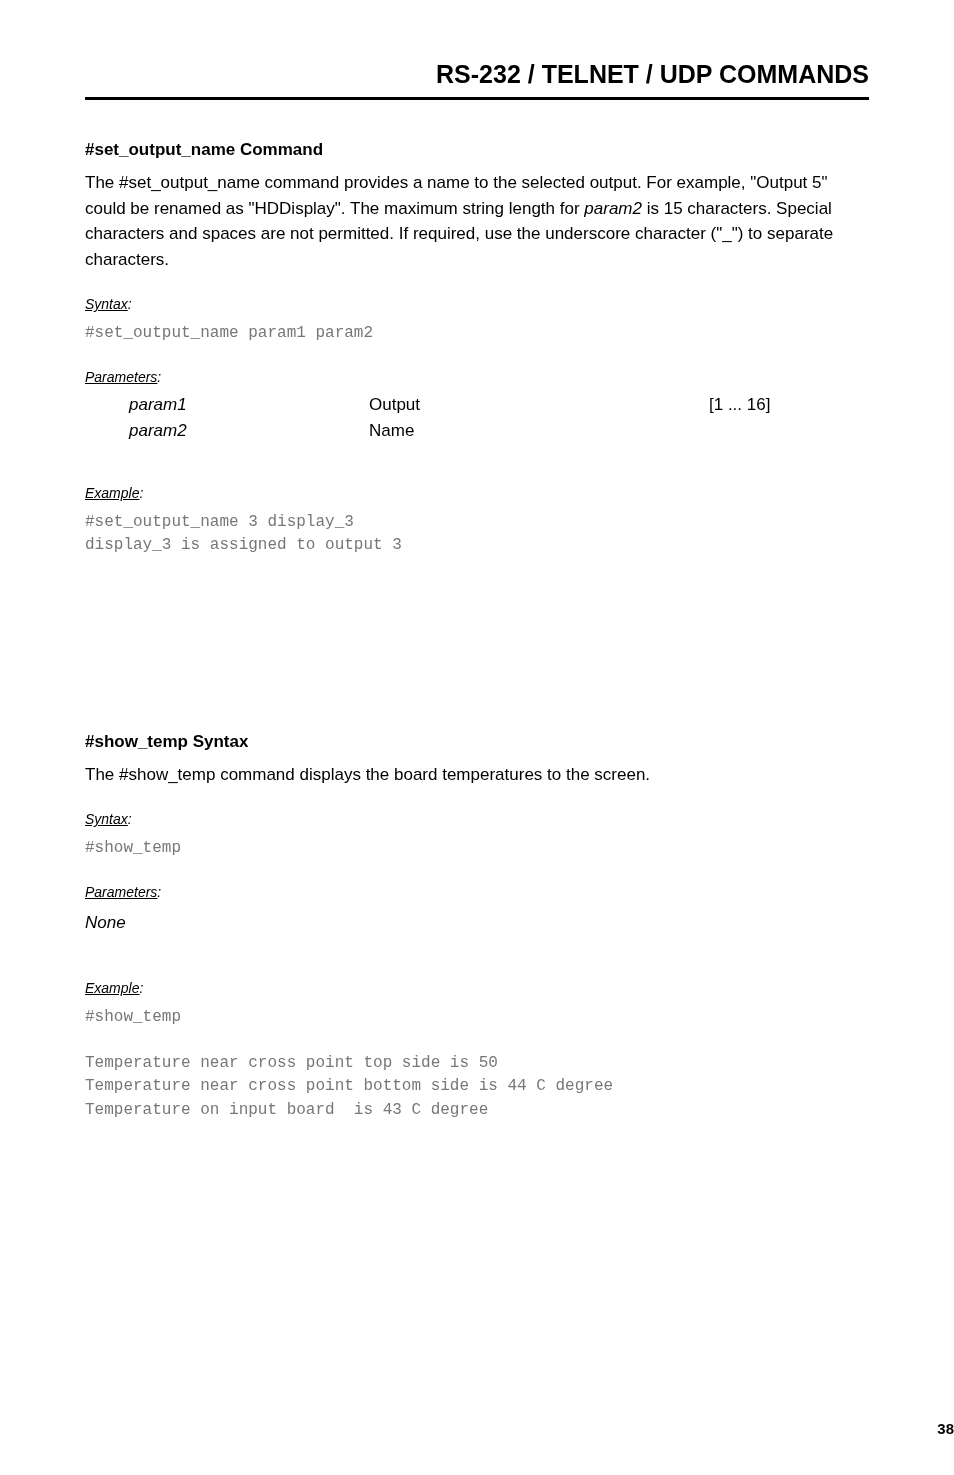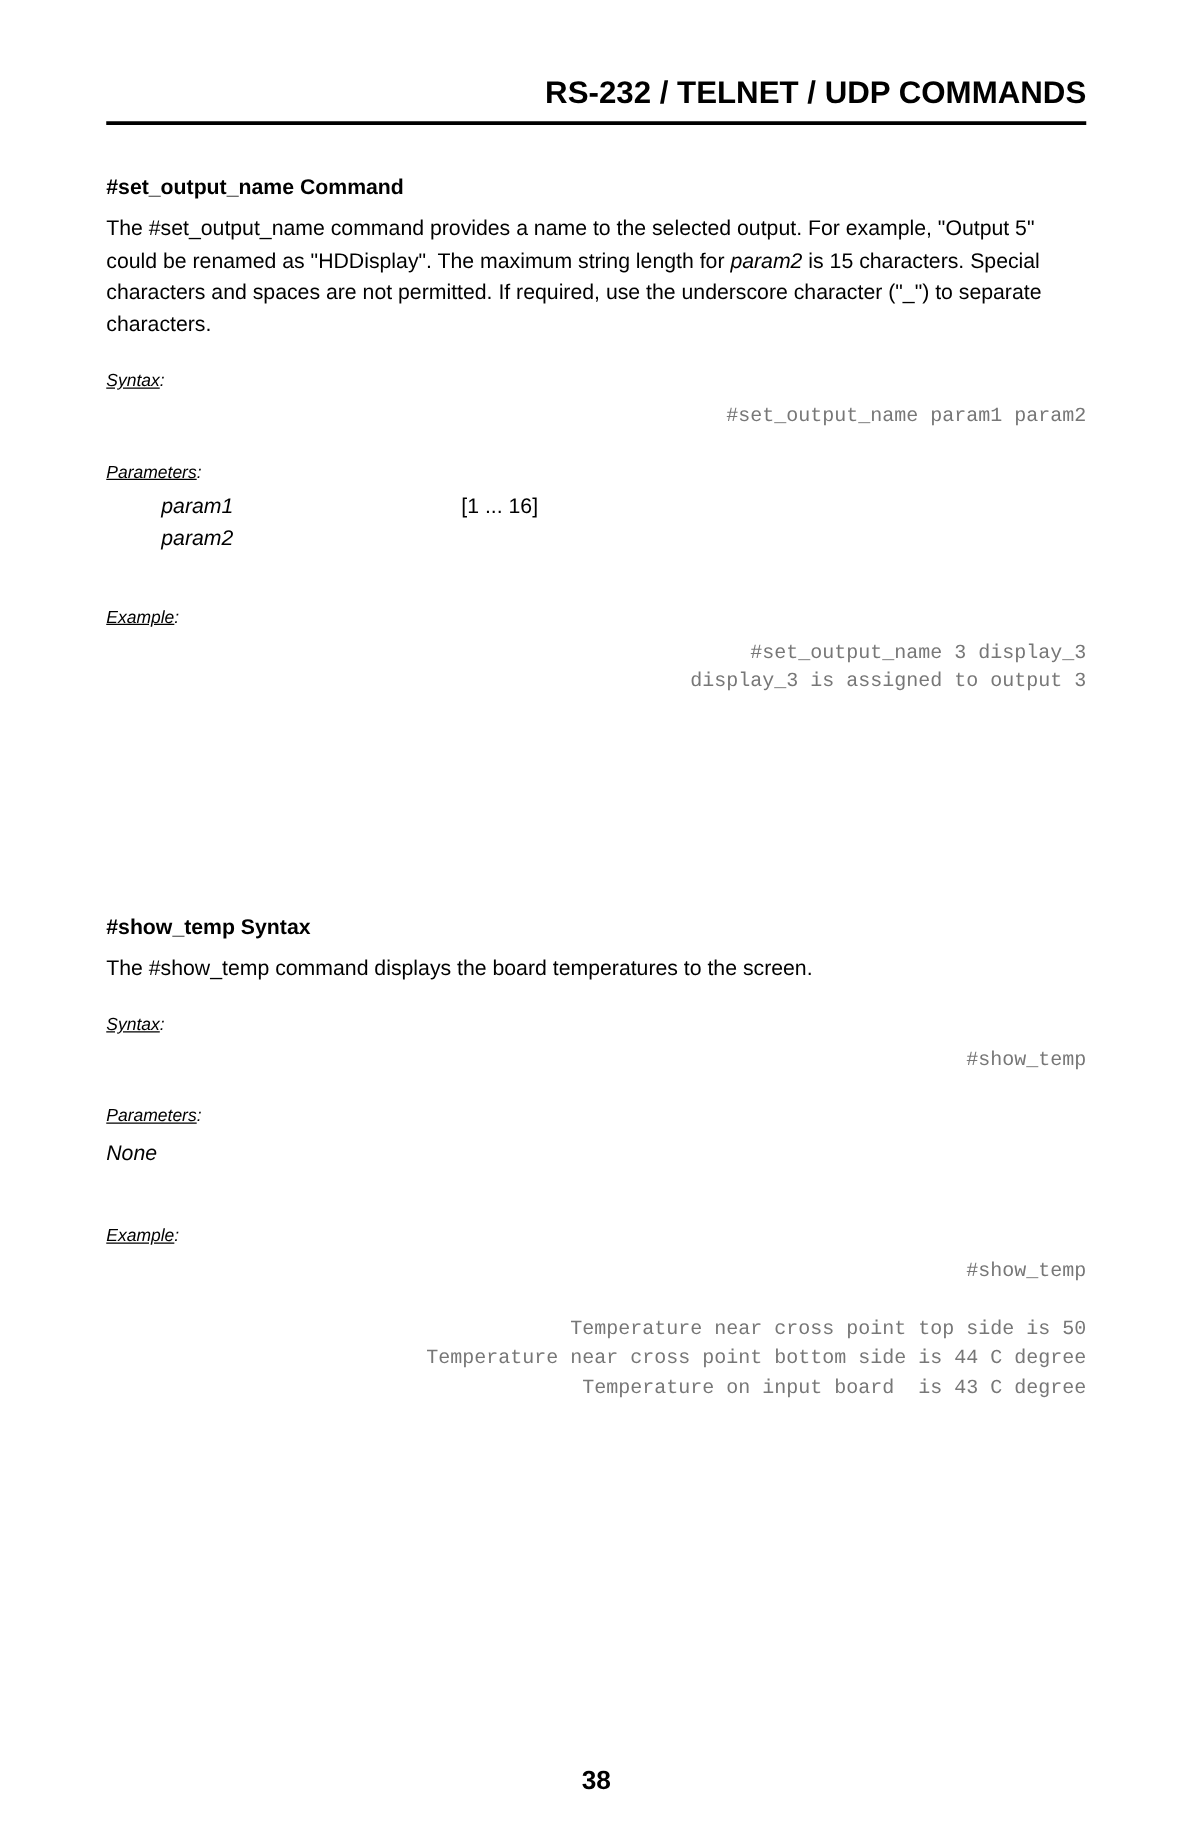--- a/index.html
+++ b/index.html
@@ -38,40 +38,39 @@
     font-style: italic;
     margin-bottom: 10px;
   }
   .section-label .ul { text-decoration: underline; }
   .mono {
     font-family: "Courier New", Courier, monospace;
     font-size: 16px;
     color: #777;
     line-height: 1.45;
     white-space: pre;
-    text-align: right;
   }
   .mono-block { margin-bottom: 24px; }
   .params-row {
     display: flex;
     font-size: 17px;
     margin-bottom: 6px;
     margin-left: 44px;
   }
   .params-row .c1 { width: 240px; font-style: italic; }
   .params-row .c2 { width: 340px; }
   .params-row .c3 { flex: 1; }
   .big-gap { height: 150px; }
   .mid-gap { height: 20px; }
   .page-num {
     position: absolute;
     bottom: 38px;
     left: 0; right: 0;
-    text-align: center;
-    font-size: 21px;
+    text-align: right;
+    font-size: 15px;
     font-weight: bold;
   }
 </style>
 </head>
 <body>
 
 <div class="title">RS-232 / TELNET / UDP COMMANDS</div>
 <div class="title-underline"></div>
 
 <div class="cmd-heading">#set_output_name Command</div>
@@ -83,24 +82,26 @@
   <span class="ul">Syntax</span><span>:</span>
 </div>
 <div class="mono mono-block">#set_output_name param1 param2</div>
 
 <div class="section-label">
   <span class="ul">Parameters</span><span>:</span>
 </div>
 
 <div class="params-row">
   <div class="c1">param1</div>
+  <div class="c2">Output</div>
   <div class="c3">[1 ... 16]</div>
 </div>
 <div class="params-row" style="margin-bottom:24px;">
   <div class="c1">param2</div>
+  <div class="c2">Name</div>
   <div class="c3"></div>
 </div>
 
 <div class="mid-gap"></div>
 
 <div class="section-label">
   <span class="ul">Example</span><span>:</span>
 </div>
 <div class="mono mono-block">#set_output_name 3 display_3
 display_3 is assigned to output 3</div>

